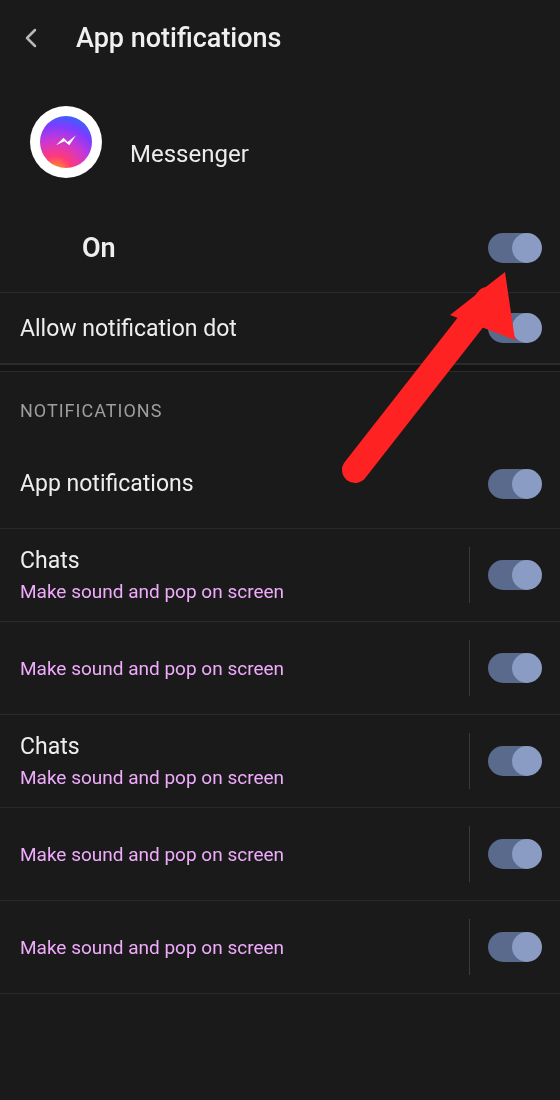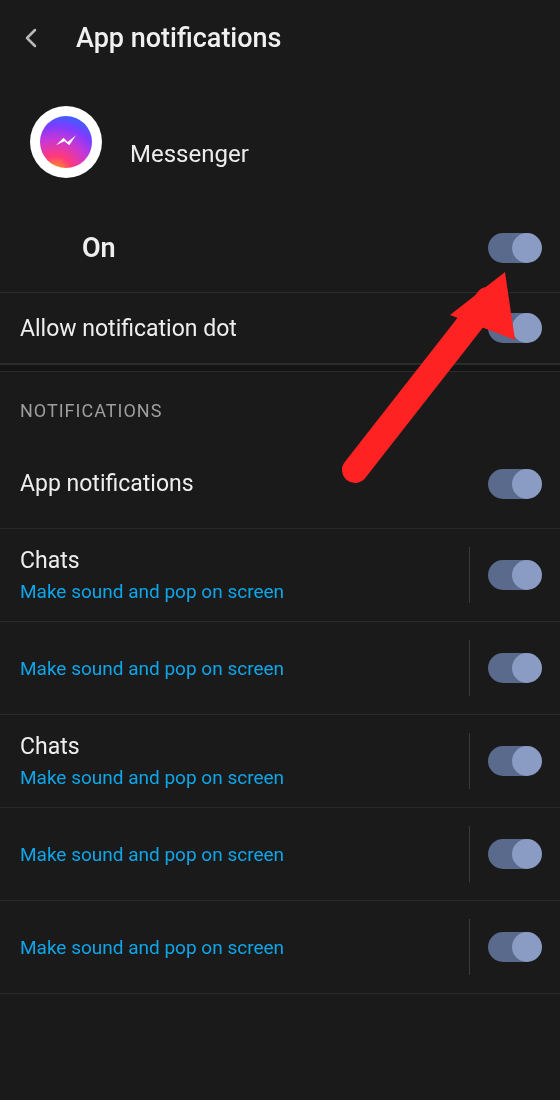--- a/index.html
+++ b/index.html
@@ -66,21 +66,21 @@
       display: flex;
       align-items: center;
       justify-content: space-between;
       padding: 20px 20px 20px 20px;
       border-bottom: 1px solid #2b2b2b;
     }
     .setting-row.indent { padding-left: 82px; padding-top: 14px; padding-bottom: 28px; }
     .setting-row.indent .setting-title { font-size: 27px; font-weight: 600; }
     .setting-text { display: flex; flex-direction: column; gap: 6px; }
     .setting-title { font-size: 23px; color: #eee; }
-    .setting-sub { font-size: 19px; color: #0ea5e9; }
+    .setting-sub { font-size: 19px; color: #f0abfc; }
     .section-divider {
       height: 8px;
       background: #141414;
       border-top: 1px solid #2b2b2b;
       border-bottom: 1px solid #2b2b2b;
     }
     .section-header {
       padding: 28px 4px 18px 20px;
       font-size: 18px;
       letter-spacing: 1px;

